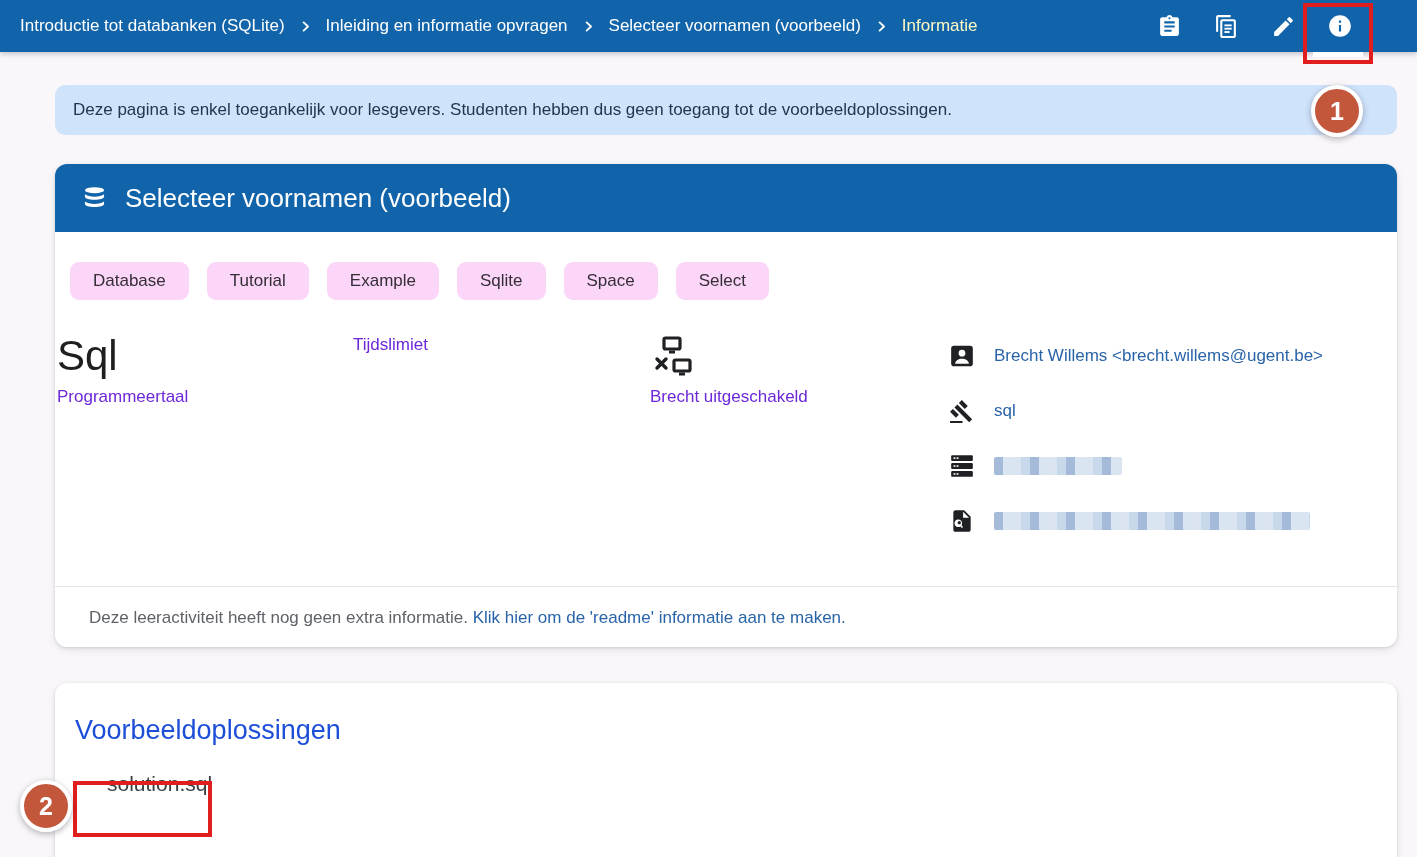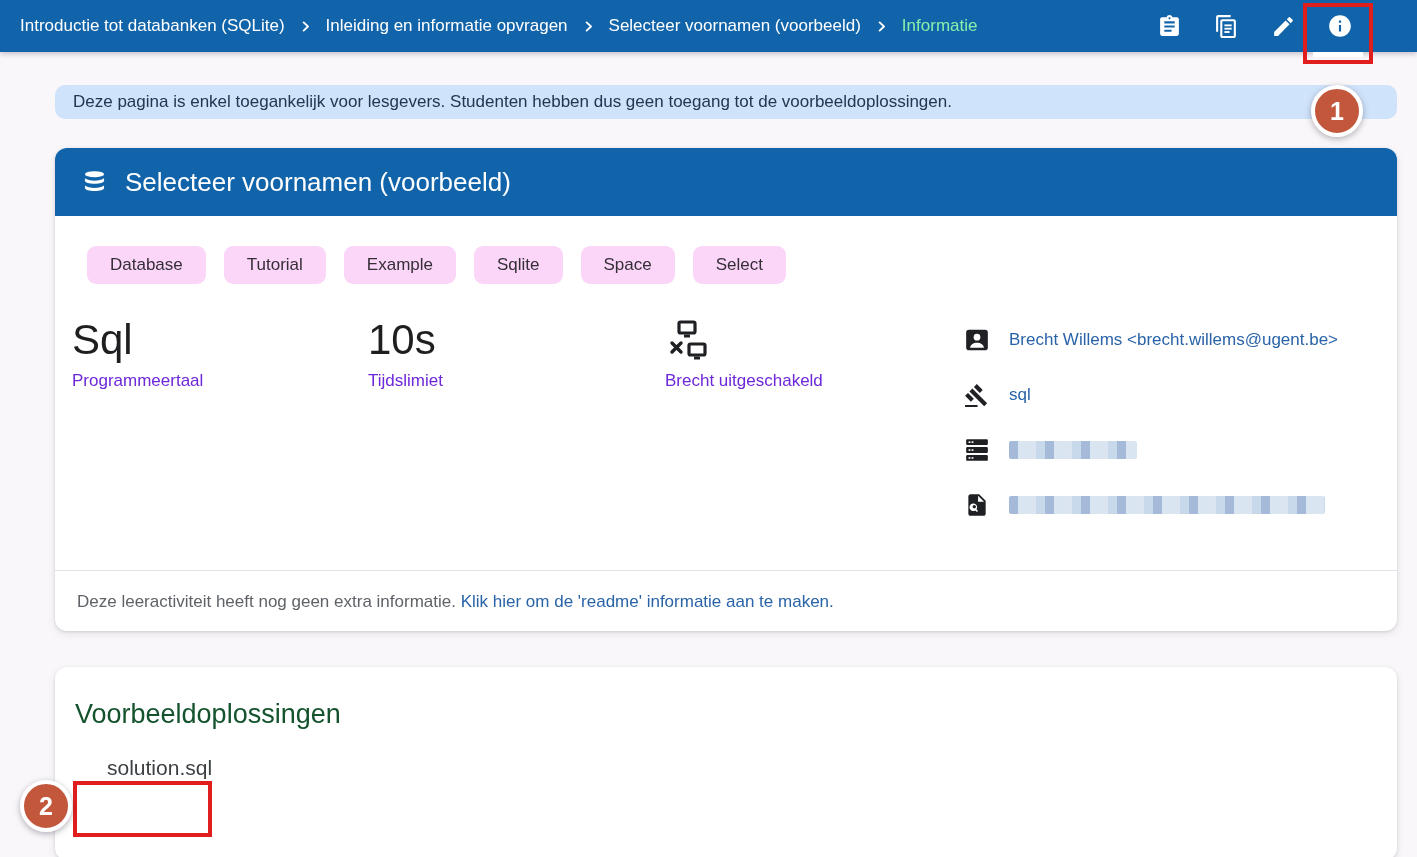--- a/index.html
+++ b/index.html
@@ -13,53 +13,53 @@
 
   
   .navbar {
     height:52px; background:#1164a9;
     display:flex; align-items:center; justify-content:space-between;
     padding-left:20px; position:relative; z-index:5;
     box-shadow:0 2px 5px rgba(40,40,60,.25);
   }
   .breadcrumbs { display:flex; align-items:center; gap:13px; }
   .crumb { color:#ffffff; font-size:17px; font-weight:500; white-space:nowrap; }
-  .crumb.current { color:#86efac; }
+  .crumb.current { color:#fef9c3; }
   .crumb-sep { display:flex; align-items:center; }
   .nav-icons { display:flex; align-items:center; gap:31px; padding-right:64px; }
   .nav-icon { width:26px; height:26px; display:flex; align-items:center; justify-content:center; cursor:pointer; }
   .tab-underline { position:absolute; left:1313px; top:52px; width:50px; height:5px; background:#ffffff; z-index:6; }
 
   
   .alert {
-    margin:33px 20px 0 55px; height:34px;
+    margin:33px 20px 0 55px; height:50px;
     background:#cfe3fb; color:#22384f;
     border-radius:10px; display:flex; align-items:center;
     padding:12px 18px; font-size:17px;
   }
 
   
   .card {
     margin:0 20px 0 55px; background:#ffffff; border-radius:12px;
     box-shadow:0 1px 3px rgba(30,30,50,.14), 0 3px 10px rgba(30,30,50,.08);
   }
   .card-exercise { margin-top:29px; }
   .card-header {
     height:68px; background:#1164a9; border-radius:12px 12px 0 0;
     display:flex; align-items:center; gap:17px; padding:0 26px;
   }
   .card-title { color:#ffffff; font-size:26px; font-weight:400; }
 
-  .chips { display:flex; gap:18px; padding:30px 17px 0 32px; }
+  .chips { display:flex; gap:18px; padding:30px 17px 0 15px; }
   .chip {
     background:#fbd6f9; color:#352e36; font-size:17px;
     padding:9px 23px; border-radius:9px; cursor:pointer; white-space:nowrap;
   }
 
-  .card-body { display:flex; padding:35px 0 0 17px; }
+  .card-body { display:flex; padding:35px 0 0 2px; }
   .stats-grid { display:grid; grid-template-columns:296px 297px 290px; row-gap:30px; }
   .stat-cell { display:flex; flex-direction:column; }
   .stat-value { font-size:42px; font-weight:300; color:#1e1f21; line-height:1.02; margin-bottom:9px; }
   .stat-icon-value { height:45px; margin-bottom:7px; display:flex; align-items:center; }
   .stat-label { font-size:17px; color:#6d28d9; }
 
   .meta-col { margin-left:8px; padding-top:7px; display:flex; flex-direction:column; }
   .meta-row { display:flex; align-items:center; gap:19px; height:28px; margin-bottom:27px; }
   .meta-icon { width:27px; height:27px; display:flex; align-items:center; justify-content:center; }
   .meta-link { color:#2a64a8; font-size:17px; text-decoration:none; cursor:pointer; }
@@ -68,24 +68,24 @@
     background:repeating-linear-gradient(90deg,
       rgba(90,130,185,.55) 0 9px, rgba(160,190,220,.40) 9px 18px,
       rgba(110,150,200,.25) 18px 27px, rgba(140,175,215,.48) 27px 36px);
   }
   .redacted-1 { width:128px; }
   .redacted-2 { width:316px; }
 
   .docs-note { padding:44px 17px 0 17px; font-size:16.5px; color:#5f6368; }
   .inline-link { color:#2a64a8; text-decoration:none; cursor:pointer; }
   .card-divider { height:1px; background:#e3e2e6; margin-top:24px; }
-  .readme-row { padding:21px 17px 19px 22px; font-size:17px; color:#5f6368; }
+  .readme-row { padding:21px 17px 19px 34px; font-size:17px; color:#5f6368; }
 
   .card-solutions { margin-top:36px; padding:32px 20px 80px 20px; }
-  .solutions-title { font-size:27px; font-weight:400; color:#14532d; }
+  .solutions-title { font-size:27px; font-weight:400; color:#1d4ed8; }
   .solution-file { margin-top:26px; padding-left:32px; }
   .file-link { font-size:21px; color:#3c4043; text-decoration:none; cursor:pointer; }
 
   
   .annotations { position:absolute; inset:0; z-index:60; pointer-events:none; }
   .ann-box { position:absolute; border:4px solid #e01e1e; }
   .ann-box-1 { left:1303px; top:3px; width:70px; height:61px; }
   .ann-box-2 { left:73px; top:781px; width:139px; height:56px; }
   .ann-badge {
     position:absolute; width:52px; height:52px; border-radius:50%;
@@ -179,21 +179,20 @@
     <span class="chip">Select</span>
   </div>
 
   <div class="card-body">
     <div class="stats-grid">
       <div class="stat-cell">
         <span class="stat-value">Sql</span>
         <span class="stat-label">Programmeertaal</span>
       </div>
       <div class="stat-cell">
-        <span class="stat-value">10s</span>
         <span class="stat-label">Tijdslimiet</span>
       </div>
       <div class="stat-cell">
         <span class="stat-icon-value">
           <svg width="46" height="45" viewBox="0 0 46 45" fill="none" stroke="#1f2023">
             <rect x="14" y="3" width="16" height="11" rx="1.5" stroke-width="3.2"></rect>
             <rect x="19" y="15.5" width="6" height="3" fill="#1f2023" stroke="none"></rect>
             <path d="M7 24l9 9M16 24l-9 9" stroke-width="3.4" stroke-linecap="round"></path>
             <rect x="24" y="25" width="16" height="11" rx="1.5" stroke-width="3.2"></rect>
             <rect x="29" y="37.5" width="6" height="3" fill="#1f2023" stroke="none"></rect>

